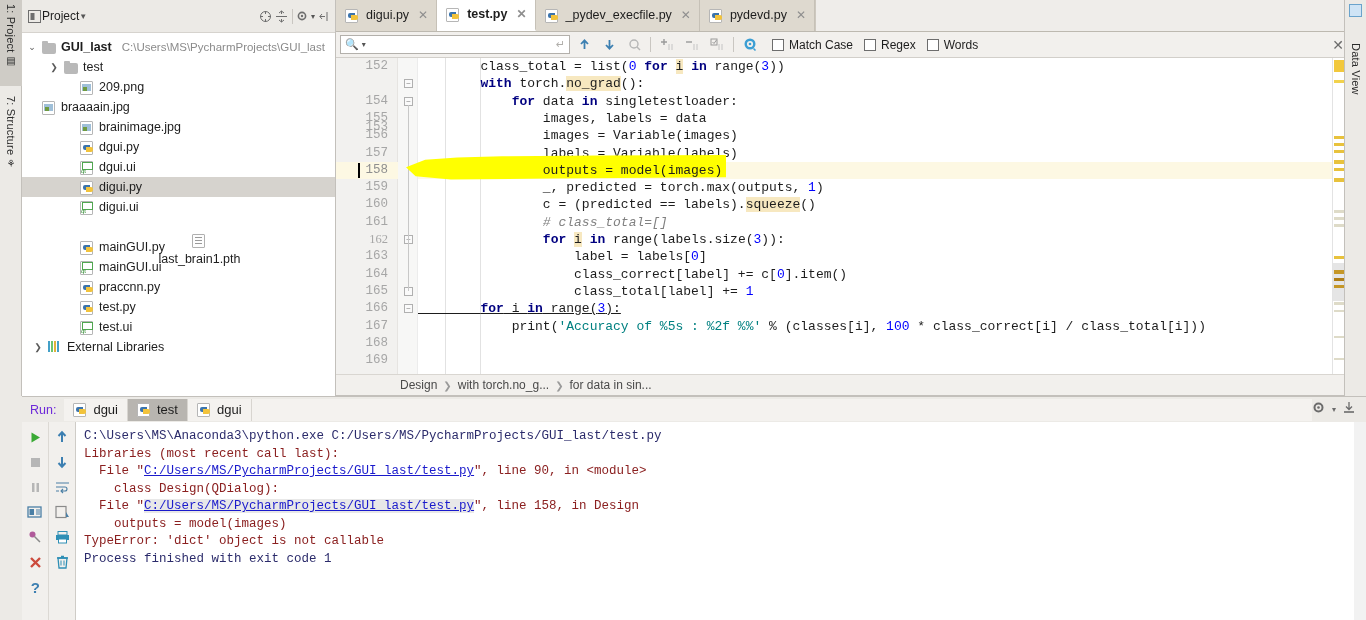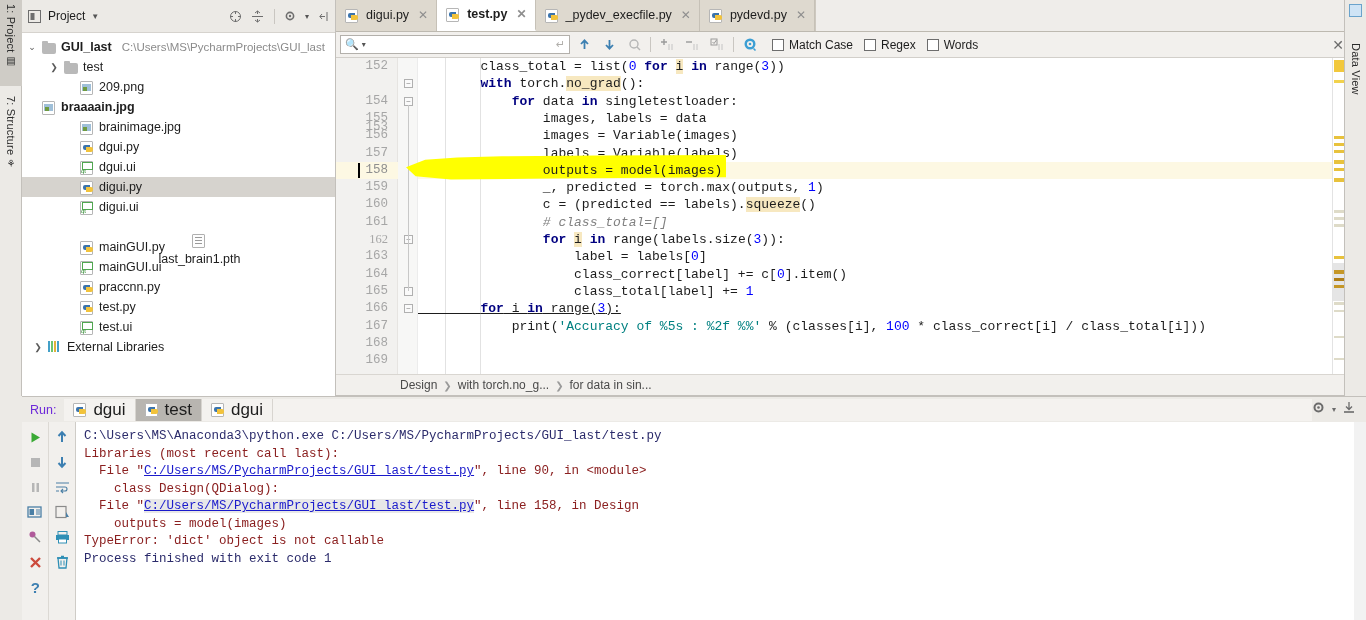--- a/index.html
+++ b/index.html
@@ -28,21 +28,21 @@
   .rail-tab .glyph { font-size:10px; margin-top:3px; }
   .rail-tab.active { background:#cfccc6; }
 
   
   .project-panel {
     position:absolute; left:22px; top:0; width:314px; height:396px;
     background:#ffffff; border-right:1px solid #c3c0bb;
   }
   .project-header {
     height:17px; background:#eceae6; border-bottom:1px solid #d6d3ce;
-    display:flex; align-items:center; padding:16px 4px; gap:6px;
+    display:flex; align-items:center; padding:16px 4px; 
   }
   .project-header .ptitle { font-size:12px; color:#1d1d1d; }
   .hdr-icon { width:16px; height:16px; display:inline-flex; align-items:center; justify-content:center; color:#6e6e6e; }
   .hdr-spacer { flex:1; }
   .caret { font-size:8px; color:#555; }
   .divider-v { width:1px; height:15px; background:#c9c6c1; margin:0 2px; }
 
   .tree { padding:4px 0 0 0; font-size:12.5px; color:#1d1d1d; }
   .tnode {
     height:20px; display:flex; align-items:center; gap:4px;
@@ -176,21 +176,21 @@
 
   
   .runbar {
     position:absolute; left:22px; top:396px; width:1344px; height:26px;
     background:#eceae6; border-top:1px solid #c3c0bb;
     display:flex; align-items:center; padding-left:8px; gap:0;
   }
   .run-label { font-size:12.5px; color:#6d28d9; margin-right:8px; }
   .rtab {
     height:22px; display:flex; align-items:center; gap:5px;
-    padding:0 9px; font-size:17px; color:#1d1d1d;
+    padding:0 9px; font-size:13px; color:#1d1d1d;
     border-right:1px solid #d8d5d0; background:#f4f2ef;
   }
   .rtab.active { background:#b8b5b0; }
   .rtab-tail { flex:1; height:22px; background:#f4f2ef; }
   .runbar-right { display:flex; align-items:center; gap:6px; padding-right:10px; color:#6b6b6b; }
 
   .run-tools {
     position:absolute; left:22px; top:422px; width:54px; height:198px;
     background:#f2f0ed; border-right:1px solid #cfccc7;
     display:flex;
@@ -293,21 +293,21 @@
             </span>
             <span class="tlabel">test</span>
           </div>
           <div class="tnode" style="padding-left: 42px;">
             <span class="arrow"></span>
             <span class="ficon">
               <span class="ic-img" style="display: block;"></span>
             </span>
             <span class="tlabel">209.png</span>
           </div>
-          <div class="tnode" style=" font-weight: bold;">
+          <div class="tnode" style="">
             <span class="arrow"></span>
             <span class="ficon">
               <span class="ic-img" style="display: block;"></span>
             </span>
             <span class="tlabel">braaaain.jpg</span>
           </div>
           <div class="tnode" style="padding-left: 42px;">
             <span class="arrow"></span>
             <span class="ficon">
               <span class="ic-img" style="display: block;"></span>

